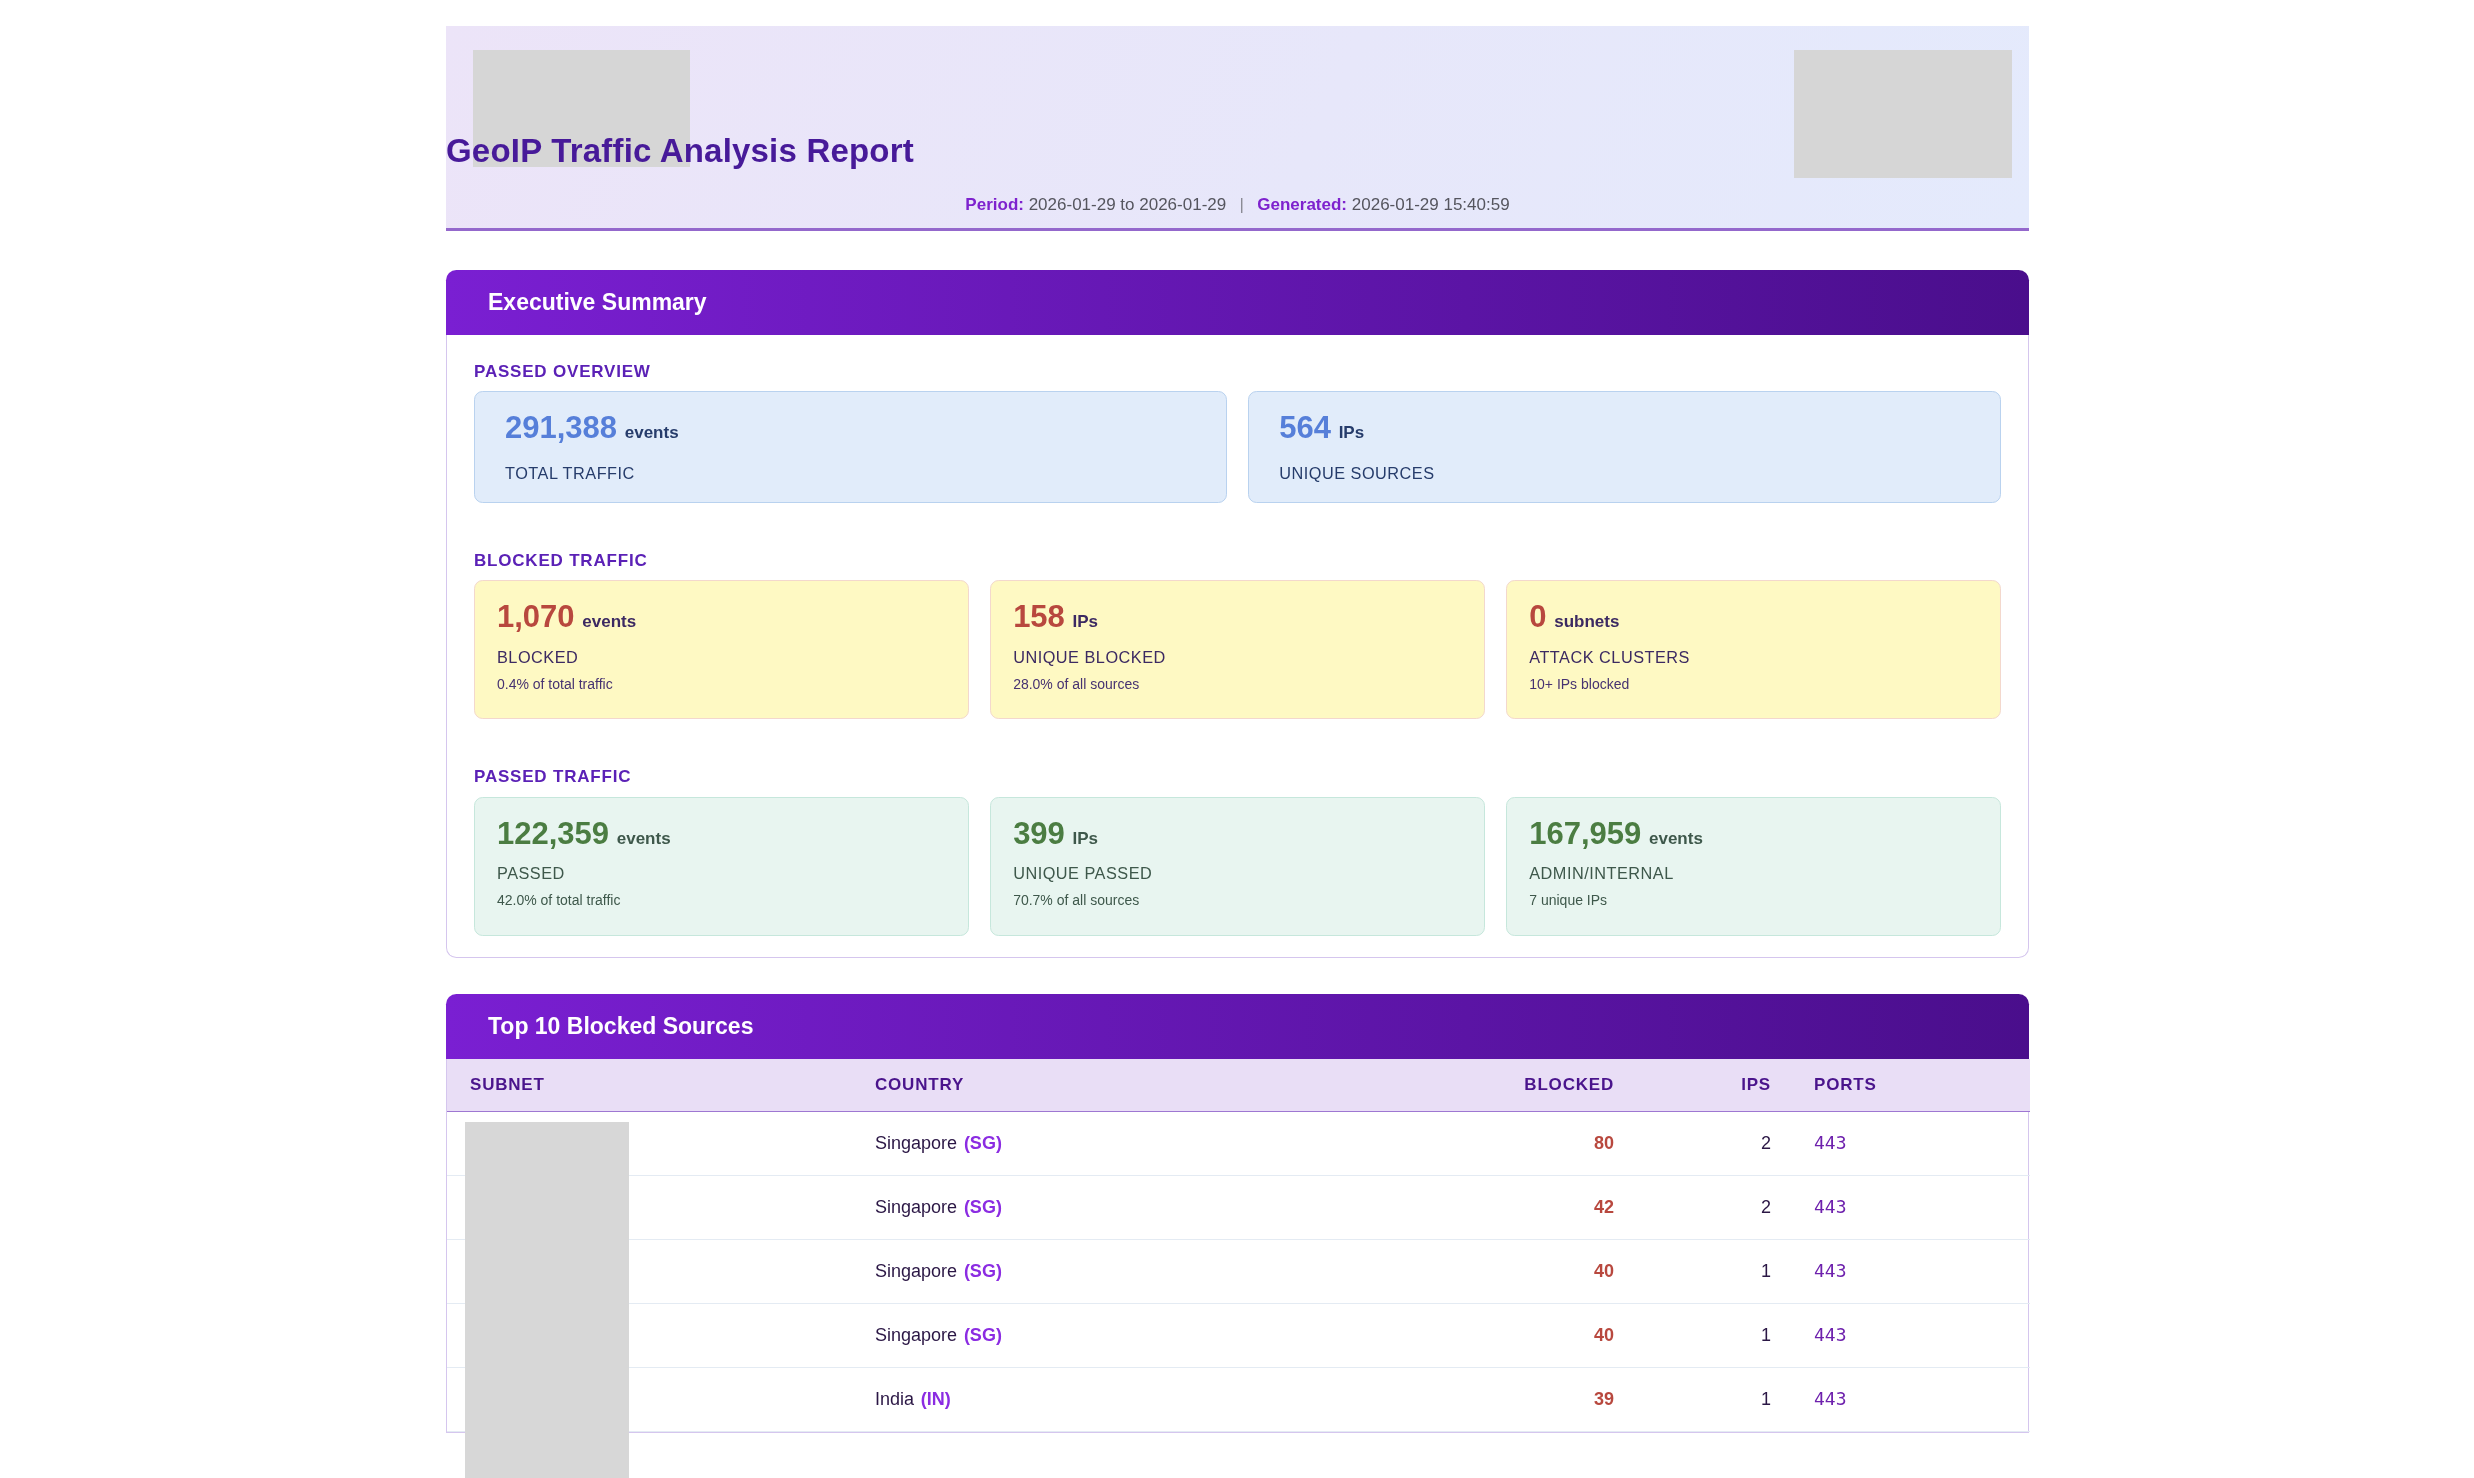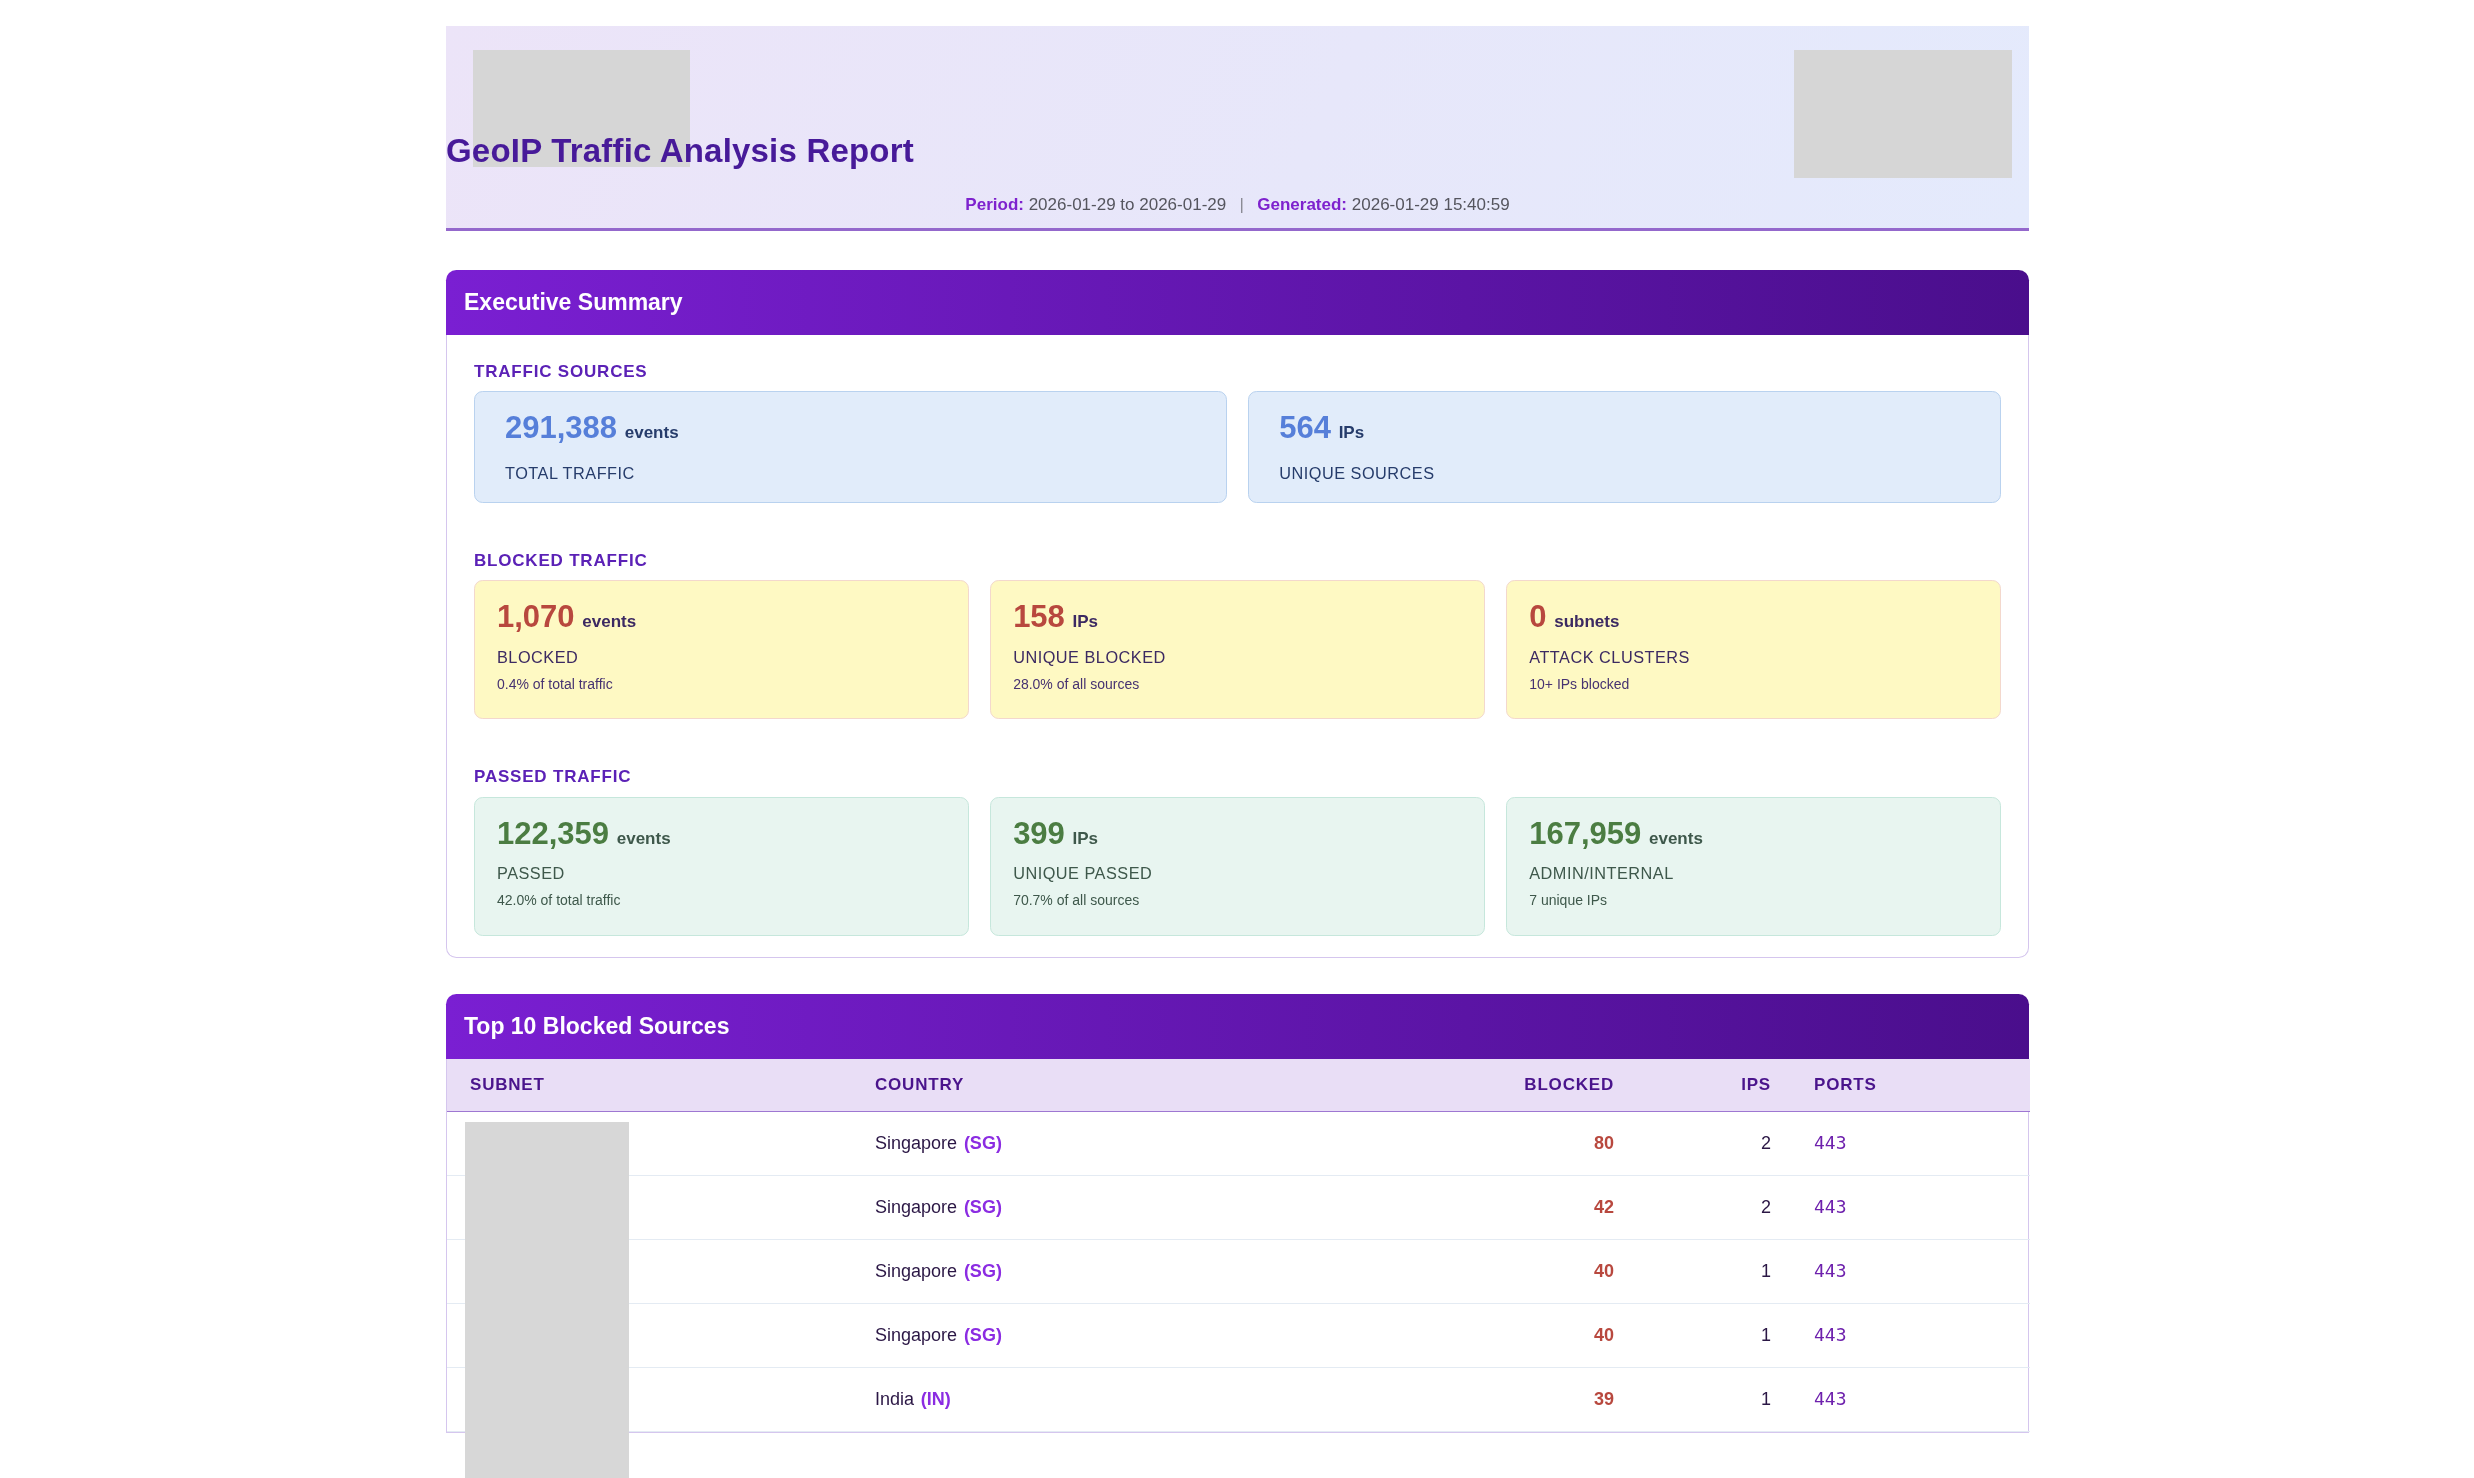--- a/index.html
+++ b/index.html
@@ -16,21 +16,21 @@
   .logo-box.right { right:17px; top:24px; width:218px; height:128px; }
   .report-title { position:absolute; top:106px; left:0; width:100%; 
     font-size:33px; font-weight:700; color:#471a99; letter-spacing:0.2px; }
   .report-meta { position:absolute; top:169px; left:0; width:100%; text-align:center;
     font-size:17px; color:#55555e; }
   .meta-label { color:#7e22ce; font-weight:700; }
   .meta-sep { color:#8a8a94; padding:0 8.6px; }
 
   
   .panel { }
-  .panel-bar { height:65px; display:flex; align-items:center; padding:0 18px;
+  .panel-bar { height:65px; display:flex; align-items:center; padding:0 42px;
     background:linear-gradient(90deg,#7a1fd2 0%,#4a0e8c 100%);
     border-radius:10.3px 10.3px 0 0; color:#ffffff; font-size:23px; font-weight:700; }
   .exec-panel { margin-top:39px; }
   .panel-body { background:#ffffff; border:0.9px solid #d5c6ee; border-top:none;
     border-radius:0 0 10.3px 10.3px; padding:26.5px 27px 21.4px; }
 
   
   .summary-section + .summary-section { margin-top:48px; }
   .sub-heading { color:#5b21b6; font-size:17px; font-weight:700;
     letter-spacing:0.8px; margin-bottom:9.4px; }
@@ -100,21 +100,21 @@
       <span>2026-01-29 15:40:59</span>
     </div>
   </header>
 
   <section class="panel exec-panel">
     <div class="panel-bar">
       <span>Executive Summary</span>
     </div>
     <div class="panel-body" id="exec-body">
         <div class="summary-section">
-          <h3 class="sub-heading">TRAFFIC SOURCES</h3>
+          <h3 class="sub-heading">PASSED OVERVIEW</h3>
           <div class="cards-row">
             <div class="stat-card theme-blue h2line">
               <div class="stat-top"><span class="stat-value">291,388</span><span class="stat-unit">events</span></div>
               <div class="stat-label">TOTAL TRAFFIC</div>
             </div>
             <div class="stat-card theme-blue h2line">
               <div class="stat-top"><span class="stat-value">564</span><span class="stat-unit">IPs</span></div>
               <div class="stat-label">UNIQUE SOURCES</div>
             </div>
           </div>

